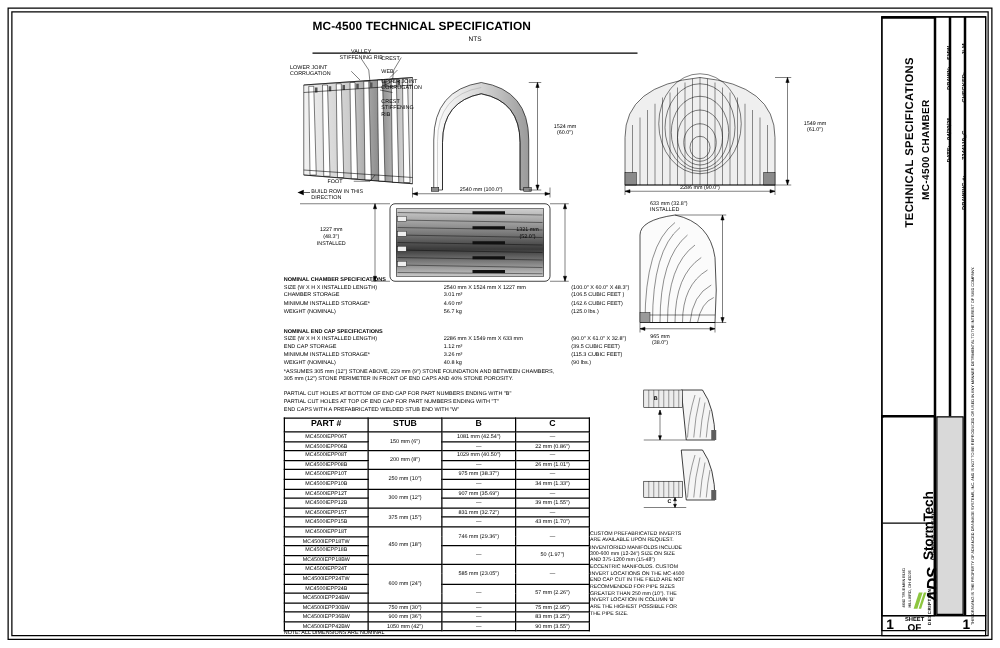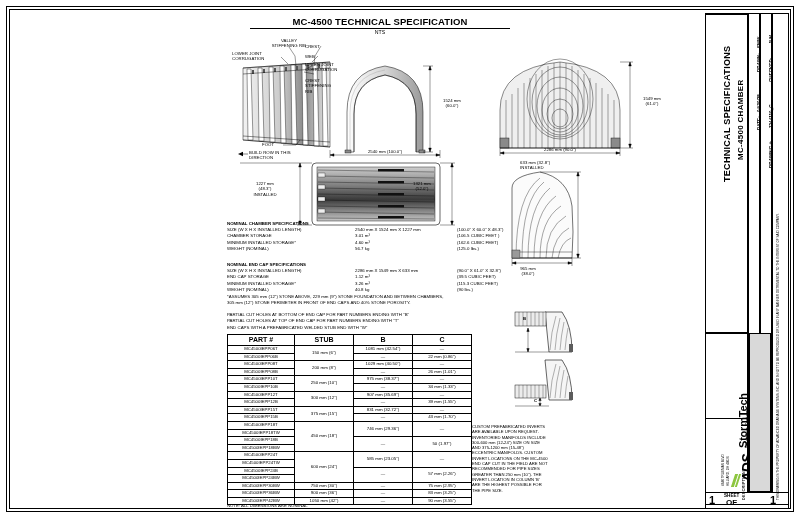--- a/index.html
+++ b/index.html
@@ -7,23 +7,23 @@
        font-family:"Liberation Sans",sans-serif;color:#000;}
   #sheet{position:relative;width:800px;height:518px;background:#fff;}
 
   
   .frame-outer{position:absolute;left:6px;top:6px;width:788px;height:506px;
      border:1px solid #000;box-sizing:border-box;}
   .frame-inner{position:absolute;left:9px;top:9px;width:782px;height:500px;
      border:1px solid #000;box-sizing:border-box;}
 
   
-  .main-title{position:absolute;left:250px;top:16px;width:260px;text-align:center;
+  .main-title{position:absolute;left:250px;top:16px;width:260px;text-align:left;
      font-size:9.5px;font-weight:bold;letter-spacing:.1px;
-     border-bottom:1px solid #000;padding-bottom:1px;}
+     border-bottom:1px solid #000;padding-bottom:15px;}
   .main-nts{position:absolute;left:250px;top:29px;width:260px;text-align:center;
      font-size:5.2px;}
 
   
   .lbl{position:absolute;font-size:4.3px;line-height:5.4px;letter-spacing:.05px;}
   .lbl.c{text-align:center;}
   .dim{position:absolute;font-size:4.3px;line-height:5.4px;text-align:center;}
   svg.ov{position:absolute;left:0;top:0;width:800px;height:518px;
      pointer-events:none;overflow:visible;}
 

